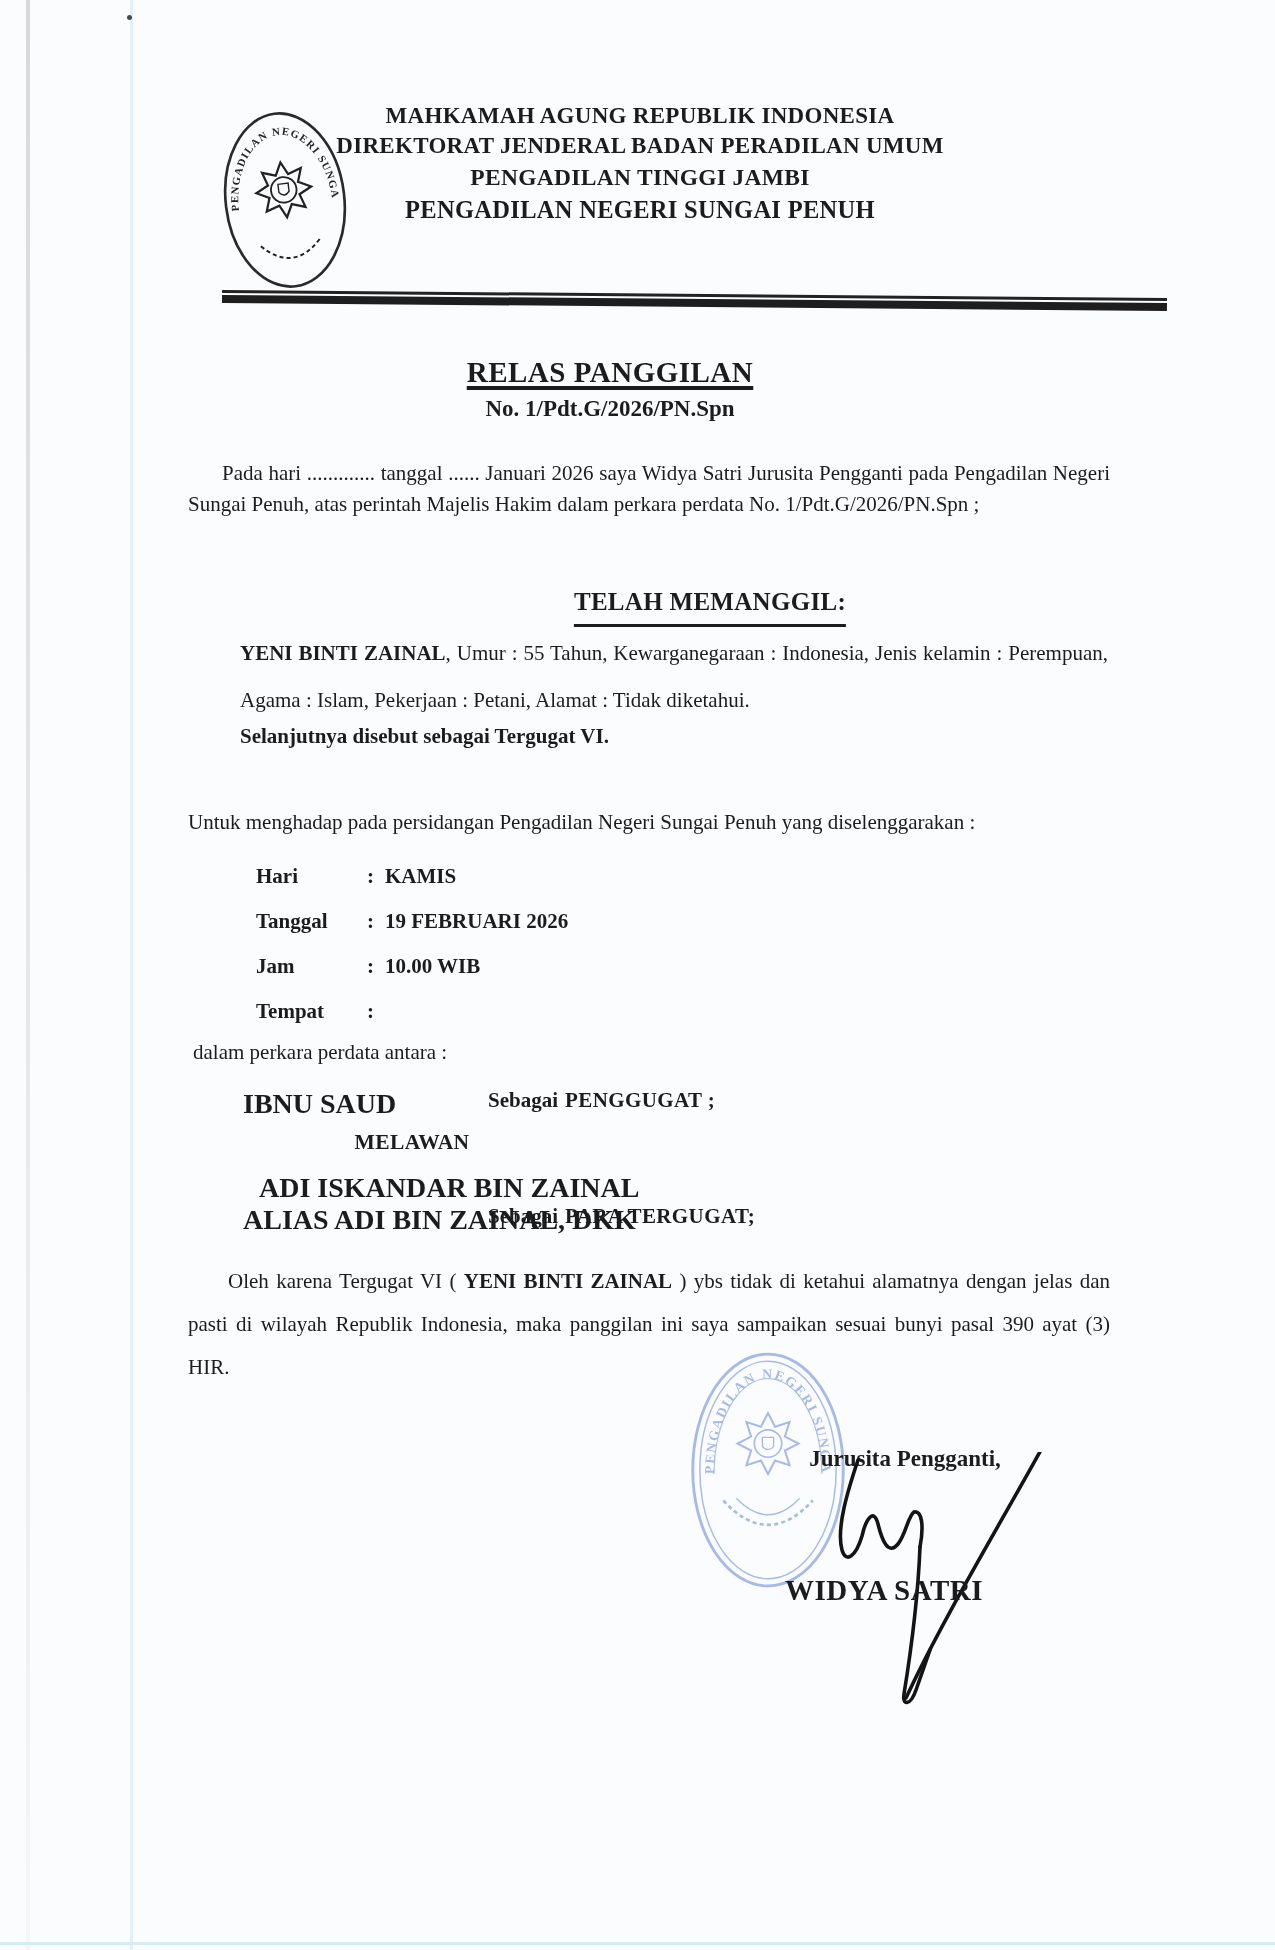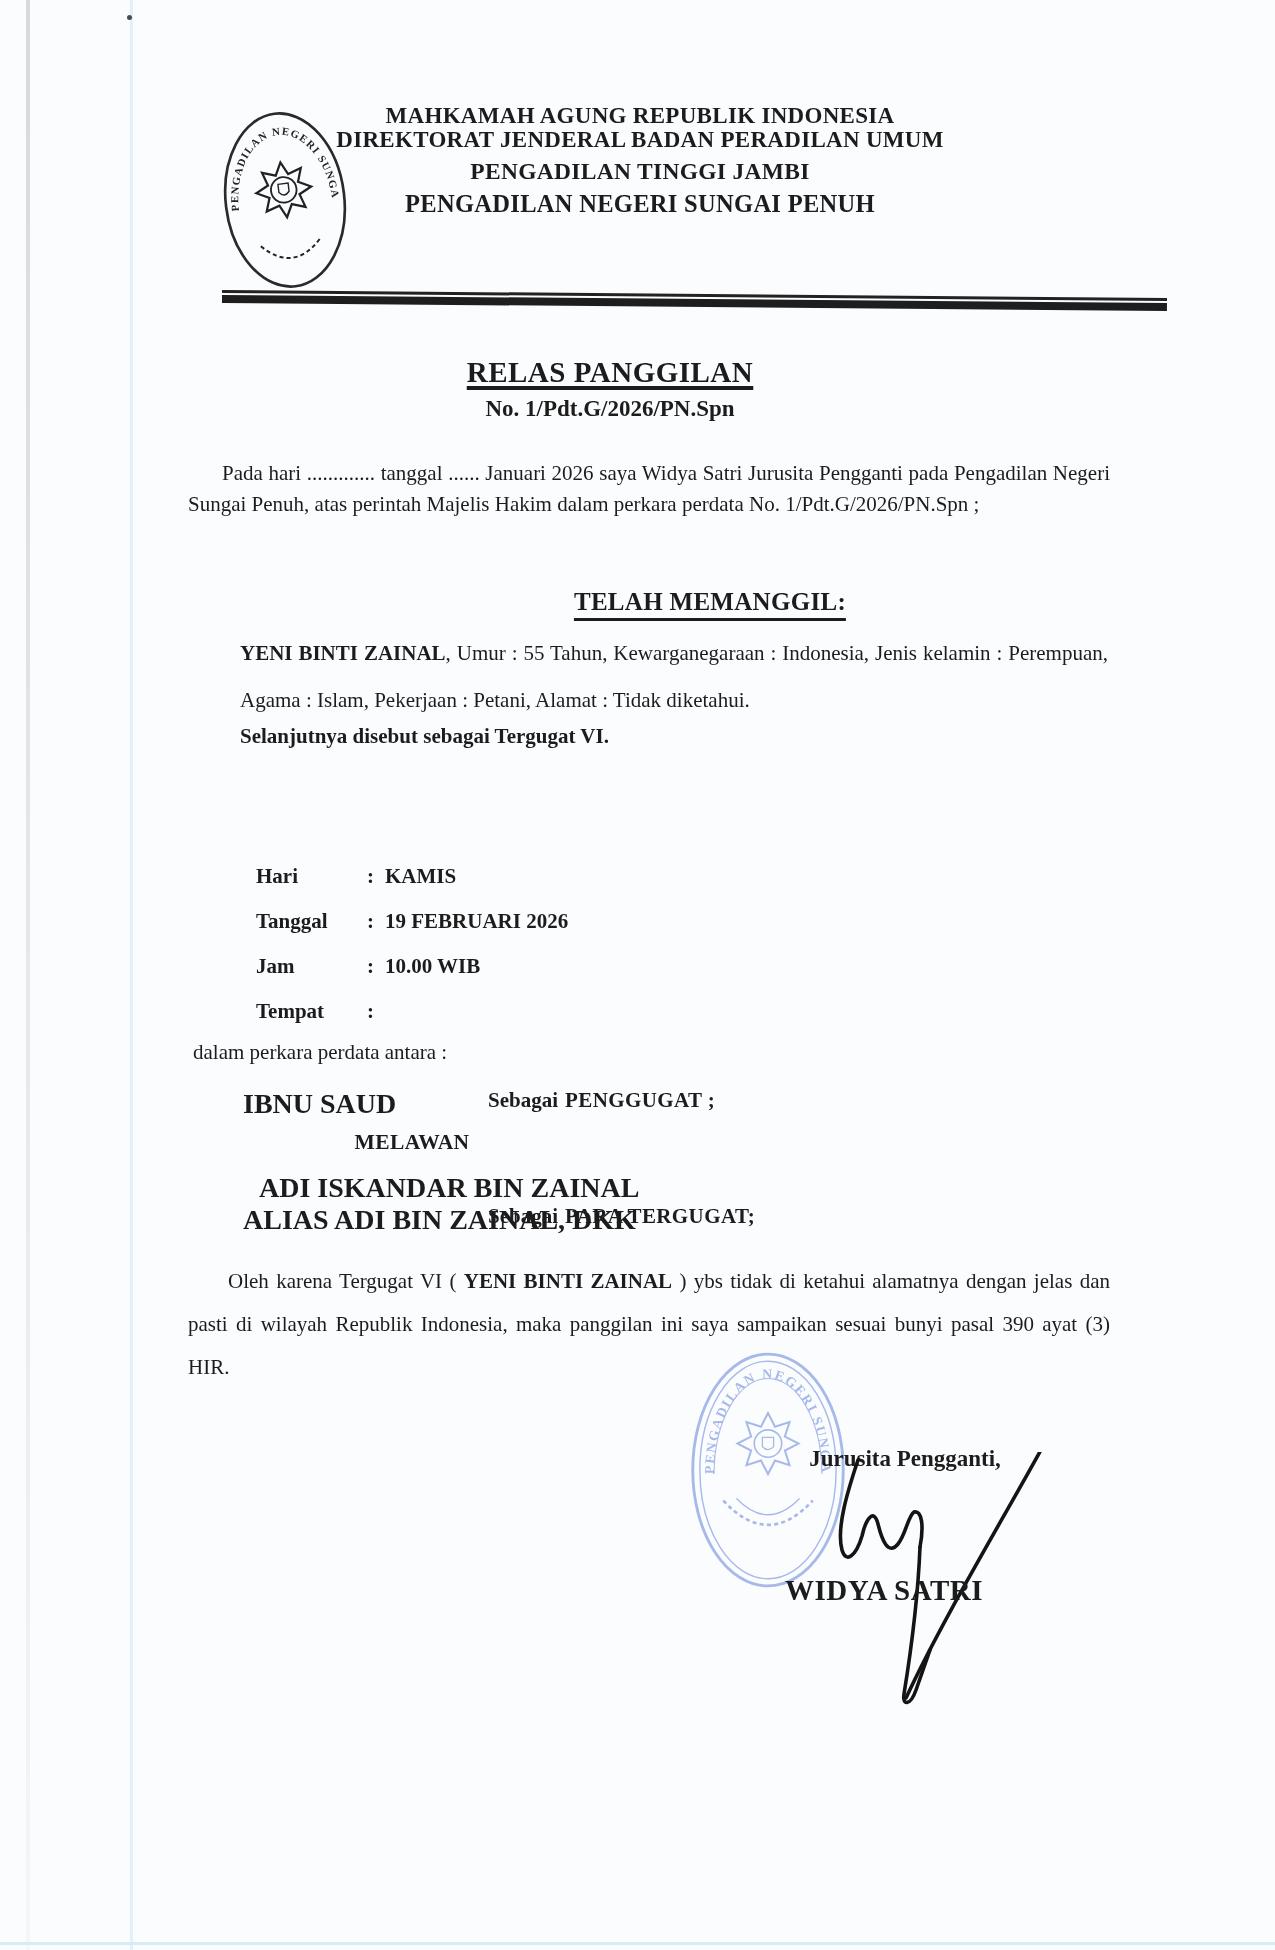--- a/index.html
+++ b/index.html
@@ -16,42 +16,42 @@
   .vline-gray{position:absolute;left:26px;top:0;width:4px;height:100%;
     background:linear-gradient(#d9d9d9,#ededf0 70%,#f5f6f8);}
   .vline-blue{position:absolute;left:130px;top:0;width:3px;height:100%;
     background:#e2f0fa;}
   .bottom-streak{position:absolute;left:0;bottom:5px;width:100%;height:3px;background:#d6eaf7;}
   .speck{position:absolute;left:127px;top:15px;width:5px;height:5px;border-radius:50%;background:#4a4a4a;}
 
   
   .logo{position:absolute;left:220px;top:108px;width:130px;height:184px;transform:rotate(-7deg);}
   .hblock{position:absolute;left:180px;top:104px;width:920px;text-align:center;line-height:1;}
-  .h-l1{font-size:23px;font-weight:bold;letter-spacing:.3px;margin-bottom:1px;}
+  .h-l1{font-size:23px;font-weight:bold;letter-spacing:.3px;margin-bottom:7px;}
   .h-l2{font-size:23px;font-weight:bold;letter-spacing:.3px;margin-bottom:9px;}
   .h-l3{font-size:23.5px;font-weight:bold;letter-spacing:.3px;margin-bottom:8px;}
   .h-l4{font-size:24.5px;font-weight:bold;letter-spacing:.3px;margin-bottom:8px;}
   .h-a1{font-size:15.5px;margin-bottom:3px;}
   .h-a2{font-size:15.5px;}
   .divider{position:absolute;left:222px;top:294px;width:945px;transform:rotate(.5deg);}
   .divider .thin{height:2.5px;background:#222;}
   .divider .thick{height:8px;background:#1e1e1e;margin-top:2px;}
 
   
   .titleblock{position:absolute;left:610px;top:356px;transform:translateX(-50%);text-align:center;white-space:nowrap;}
   .doc-title{font-size:29px;font-weight:bold;letter-spacing:.5px;
     text-decoration:underline;text-decoration-thickness:3.5px;text-underline-offset:4px;}
   .doc-caseno{font-size:23px;font-weight:bold;margin-top:7px;}
 
   .para{font-size:21px;text-align:justify;}
   .p-open{position:absolute;left:188px;top:458px;width:922px;line-height:30.5px;text-indent:34px;}
 
   .memanggil{position:absolute;left:710px;top:588px;transform:translateX(-50%);
     font-size:25px;font-weight:bold;white-space:nowrap;
-    border-bottom:3.5px solid #1c1c1c;padding-bottom:2px;letter-spacing:.3px;}
+    border-bottom:3.5px solid #1c1c1c;padding-bottom:8px;letter-spacing:.3px;}
 
   .p-summon{position:absolute;left:240px;top:630px;width:868px;line-height:47px;}
   .p-summon .bname{font-weight:bold;}
   .p-desig{position:absolute;left:240px;top:724px;font-size:21px;font-weight:bold;}
 
   .p-attend{position:absolute;left:188px;top:810px;font-size:21px;white-space:nowrap;}
 
   .schedule{position:absolute;left:256px;top:854px;font-size:21px;font-weight:bold;}
   .schedule .row{display:flex;height:45px;align-items:center;white-space:nowrap;}
   .schedule .lbl{width:111px;}
@@ -118,20 +118,21 @@
     <div class="doc-caseno">No. 1/Pdt.G/2026/PN.Spn</div>
   </div>
 
   <div class="para p-open">Pada hari ............. tanggal ...... Januari 2026 saya Widya Satri Jurusita Pengganti pada Pengadilan Negeri Sungai Penuh, atas perintah Majelis Hakim dalam perkara perdata No. 1/Pdt.G/2026/PN.Spn ;</div>
 
   <div class="memanggil">TELAH MEMANGGIL:</div>
 
   <div class="para p-summon"><span class="bname">YENI BINTI ZAINAL</span><span>, Umur : 55 Tahun, Kewarganegaraan : Indonesia, Jenis kelamin : Perempuan, Agama : Islam, Pekerjaan : Petani, Alamat : Tidak diketahui.</span></div>
   <div class="p-desig">Selanjutnya disebut sebagai Tergugat VI.</div>
 
+  <div class="p-attend">Untuk menghadap pada persidangan Pengadilan Negeri Sungai Penuh yang diselenggarakan  :</div>
 
   <div class="schedule">
     <div class="row">
       <span class="lbl">Hari</span>
       <span class="col">:</span>
       <span class="val">KAMIS</span>
     </div>
     <div class="row">
       <span class="lbl">Tanggal</span>
       <span class="col">:</span>

